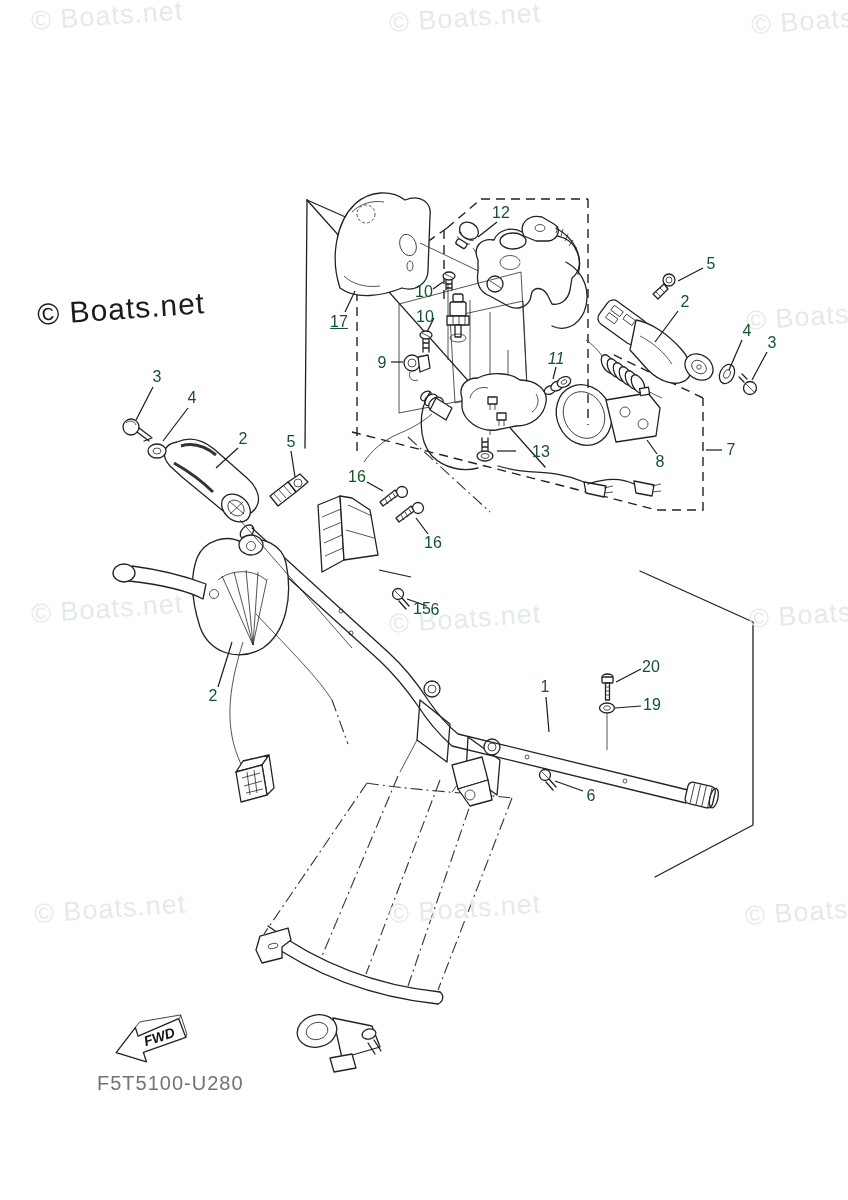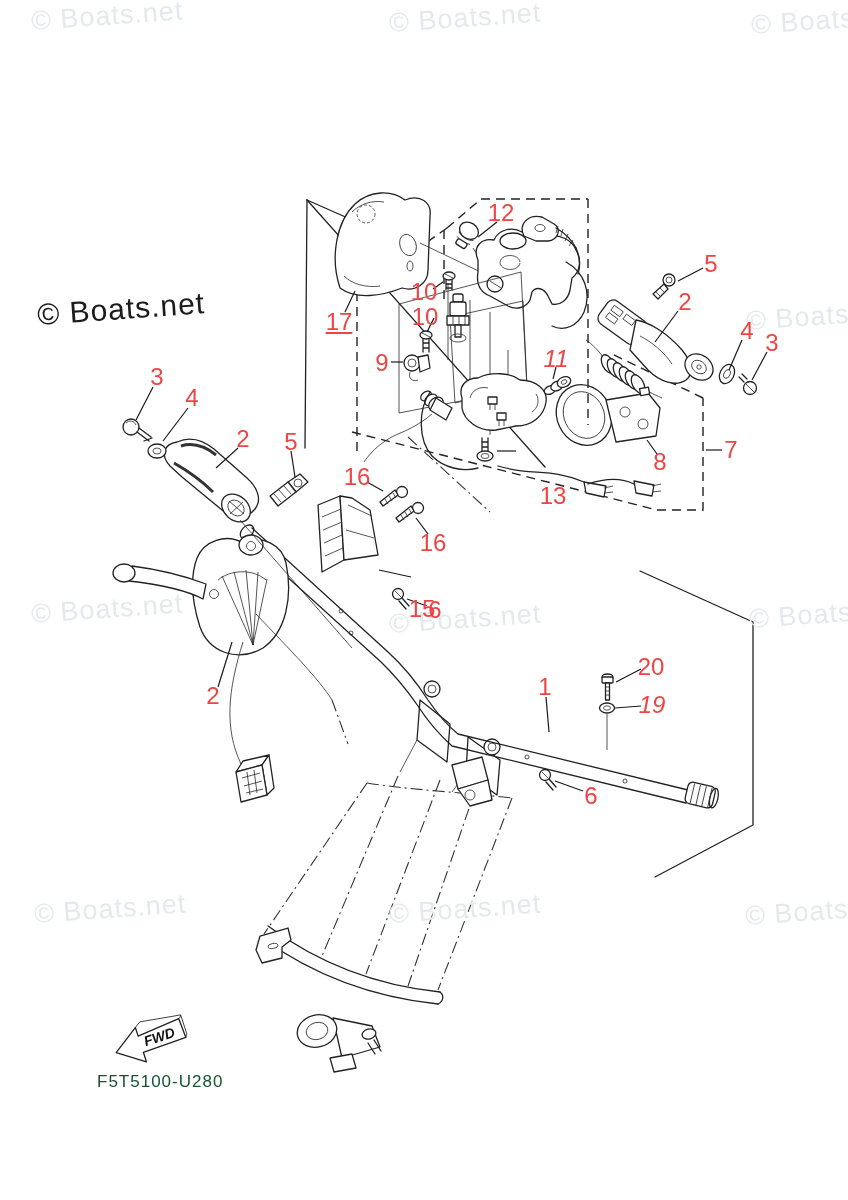--- a/index.html
+++ b/index.html
@@ -2,22 +2,22 @@
 <html><head>
 <meta charset="utf-8">
 <style>
   html,body{margin:0;padding:0;background:#fff;}
   .stage{position:relative;width:848px;height:1200px;overflow:hidden;background:#fff;
          font-family:"Liberation Sans", sans-serif;}
   .stage svg{position:absolute;left:0;top:0;}
   .wm{position:absolute;white-space:nowrap;font-size:27px;letter-spacing:1px;
       color:#e4e9ec;transform:rotate(-4deg);transform-origin:left top;user-select:none;}
   .wm.dark{color:#1b1b1b;font-size:30px;}
-  .part-label{position:absolute;transform:translate(-50%,-50%);font-size:24px;color:#ef4444;}
-  .diagram-code{position:absolute;left:97px;top:1072px;font-size:17px;letter-spacing:1px;color:#14532d;}
+  .part-label{position:absolute;transform:translate(-50%,-50%);font-size:16px;color:#14532d;}
+  .diagram-code{position:absolute;left:97px;top:1072px;font-size:20px;letter-spacing:1px;color:#737373;}
   
   .ln{fill:none;stroke:#222;stroke-width:1.3;stroke-linecap:round;stroke-linejoin:round;}
   .lnw{fill:#fff;stroke:#222;stroke-width:1.3;stroke-linejoin:round;}
   .thin{fill:none;stroke:#2a2a2a;stroke-width:0.8;}
   .dash{fill:none;stroke:#222;stroke-width:1.4;stroke-dasharray:9 6;}
   .dashdot{fill:none;stroke:#333;stroke-width:1.1;stroke-dasharray:12 4 2 4;}
   .leader{fill:none;stroke:#1a1a1a;stroke-width:1.2;}
   .dark-detail{stroke:#333;stroke-width:3;fill:none;}
 </style>
 </head>
@@ -379,33 +379,33 @@
     <span class="wm" style="left: 748px; top: 604px; color: rgb(228, 233, 236);">© Boats.net</span>
     <span class="wm" style="left: 33px; top: 899px; color: rgb(228, 233, 236);">© Boats.net</span>
     <span class="wm" style="left: 388px; top: 899px; color: rgb(228, 233, 236);">© Boats.net</span>
     <span class="wm" style="left: 744px; top: 901px; color: rgb(228, 233, 236);">© Boats.net</span>
     <span class="part-label" style="left: 339px; top: 322px; text-decoration: underline;">17</span>
     <span class="part-label" style="left: 501px; top: 213px;">12</span>
     <span class="part-label" style="left: 424px; top: 292px;">10</span>
     <span class="part-label" style="left: 425px; top: 317px;">10</span>
     <span class="part-label" style="left: 382px; top: 363px;">9</span>
     <span class="part-label" style="left: 556px; top: 359px; font-style: italic;">11</span>
-    <span class="part-label" style="left: 553px; top: 452px; margin-top: 44px;">13</span>
+    <span class="part-label" style="left: 541px; top: 452px;">13</span>
     <span class="part-label" style="left: 711px; top: 264px;">5</span>
     <span class="part-label" style="left: 685px; top: 302px;">2</span>
     <span class="part-label" style="left: 747px; top: 331px;">4</span>
     <span class="part-label" style="left: 772px; top: 343px;">3</span>
     <span class="part-label" style="left: 731px; top: 450px;">7</span>
     <span class="part-label" style="left: 660px; top: 462px;">8</span>
     <span class="part-label" style="left: 157px; top: 377px;">3</span>
     <span class="part-label" style="left: 192px; top: 398px;">4</span>
     <span class="part-label" style="left: 243px; top: 439px;">2</span>
     <span class="part-label" style="left: 291px; top: 442px;">5</span>
     <span class="part-label" style="left: 357px; top: 477px;">16</span>
     <span class="part-label" style="left: 433px; top: 543px;">16</span>
     <span class="part-label" style="left: 422px; top: 577px; margin-top: 32px;">15</span>
     <span class="part-label" style="left: 435px; top: 610px;">6</span>
     <span class="part-label" style="left: 213px; top: 696px;">2</span>
     <span class="part-label" style="left: 545px; top: 687px;">1</span>
     <span class="part-label" style="left: 651px; top: 667px;">20</span>
-    <span class="part-label" style="left: 652px; top: 705px; font-style: italic;">19</span>
+    <span class="part-label" style="left: 652px; top: 705px;">19</span>
     <span class="part-label" style="left: 591px; top: 796px;">6</span>
   </div>
 
 </body></html>

